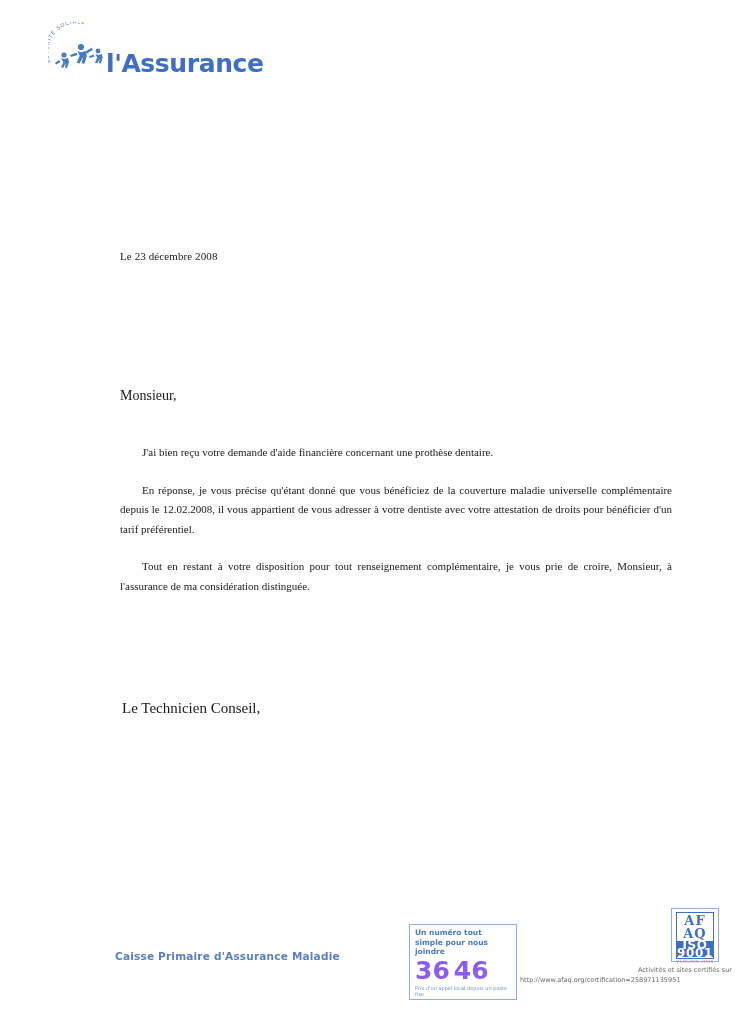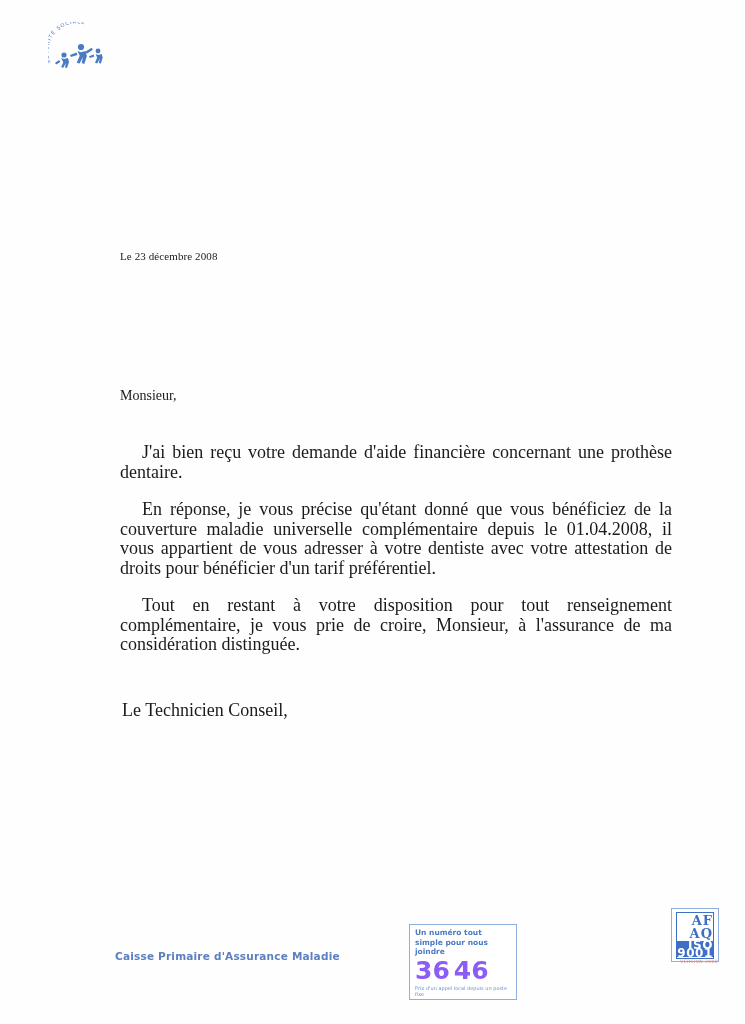--- a/index.html
+++ b/index.html
@@ -67,38 +67,38 @@
     left: 120px;
     top: 388px;
     font-size: 14px;
   }
 
   .body-text {
     position: absolute;
     left: 120px;
     top: 443px;
     width: 552px;
-    font-size: 18px;
+    font-size: 11px;
     line-height: 19.5px;
     text-align: justify;
   }
   .body-text p {
     margin: 0 0 16px 0;
     text-indent: 22px;
   }
   .body-text p:last-child {
     margin-bottom: 16px;
   }
   .para-gap-1 { margin-bottom: 18px !important; }
 
   .signature {
     position: absolute;
     left: 122px;
     top: 700px;
-    font-size: 18px;
+    font-size: 15px;
   }
 
   
   .footer-org {
     position: absolute;
     left: 115px;
     top: 950px;
     font-family: "DejaVu Sans", sans-serif;
     font-size: 10.5px;
     font-weight: 700;
@@ -143,21 +143,21 @@
   .afaq-logo {
     position: absolute;
     left: 671px;
     top: 908px;
     width: 48px;
     height: 54px;
     border: 1px solid #8fb0dd;
     background: #ffffff;
     box-sizing: border-box;
     font-family: "DejaVu Serif", serif;
-    text-align: right;
+    text-align: center;
   }
   .afaq-inner {
     margin: 3px auto 0;
     width: 38px;
     border: 1.5px solid #3e6fc4;
     box-sizing: border-box;
     padding: 1px 0 1px;
   }
   .afaq-letters {
     font-size: 13px;
@@ -222,30 +222,31 @@
         <circle cx="33" cy="25" r="3.1"></circle>
         <path d="M29.5 29 l3.5 1.3 l4.5 -1.4 l1.4 5 l-2.6 8 l-2.6 -0.8 l1.3 -6 l-3.4 6.5 l-2.9 -0.9 l3 -7 z"></path>
         <path d="M37.6 29.4 l6 -3.6 l1.3 2 l-6.2 4 z"></path>
         <path d="M28.5 30.5 l-6.5 2.4 l0.9 2.2 l6.6 -2 z"></path>
         <circle cx="50" cy="29" r="2.4"></circle>
         <path d="M47.5 32 l2.8 1 l3.4 -1 l1 3.6 l-1.8 6 l-2.1 -0.6 l1 -4.4 l-2.6 4.8 l-2.2 -0.7 l2.2 -5.2 z"></path>
         <path d="M45.6 32.6 l-4.6 1.6 l0.8 1.8 l4.6 -1.4 z"></path>
       </g>
     </svg>
     <div class="logo-wordmark">
+      <span>l'Assurance</span>
     </div>
   </div>
 
   <div class="date-line">Le 23 décembre 2008</div>
 
   <div class="salutation">Monsieur,</div>
 
   <div class="body-text">
     <p class="para-gap-1">J'ai bien reçu votre demande d'aide financière concernant une prothèse dentaire.</p>
-    <p class="para-gap-1">En réponse, je vous précise qu'étant donné que vous bénéficiez de la couverture maladie universelle complémentaire depuis le 01.04.2008, il vous appartient de vous adresser à votre dentiste avec votre attestation de droits pour bénéficier d'un tarif préférentiel.</p>
+    <p class="para-gap-1">En réponse, je vous précise qu'étant donné que vous bénéficiez de la couverture maladie universelle complémentaire depuis le 12.02.2008, il vous appartient de vous adresser à votre dentiste avec votre attestation de droits pour bénéficier d'un tarif préférentiel.</p>
     <p>Tout en restant à votre disposition pour tout renseignement complémentaire, je vous prie de croire, Monsieur, à l'assurance de ma considération distinguée.</p>
   </div>
 
   <div class="signature">Le Technicien Conseil,</div>
 
   <div class="footer-org">Caisse Primaire d'Assurance Maladie</div>
 
   <div class="phone-box">
     <div class="phone-tag">Un numéro tout simple pour nous joindre</div>
     <div class="phone-number">
@@ -256,14 +257,18 @@
 
   <div class="afaq-logo">
     <div class="afaq-inner">
       <div class="afaq-letters">AF</div>
       <div class="afaq-letters">AQ</div>
       <div class="afaq-iso">ISO 9001</div>
     </div>
     <div class="afaq-version">VERSION 2000</div>
   </div>
 
+  <div class="cert-text">
+    <span>Activités et sites certifiés sur</span>
+    <span class="cert-url">http://www.afaq.org/certification=258971135951</span>
+  </div>
 
 </div>
 
 </body></html>

